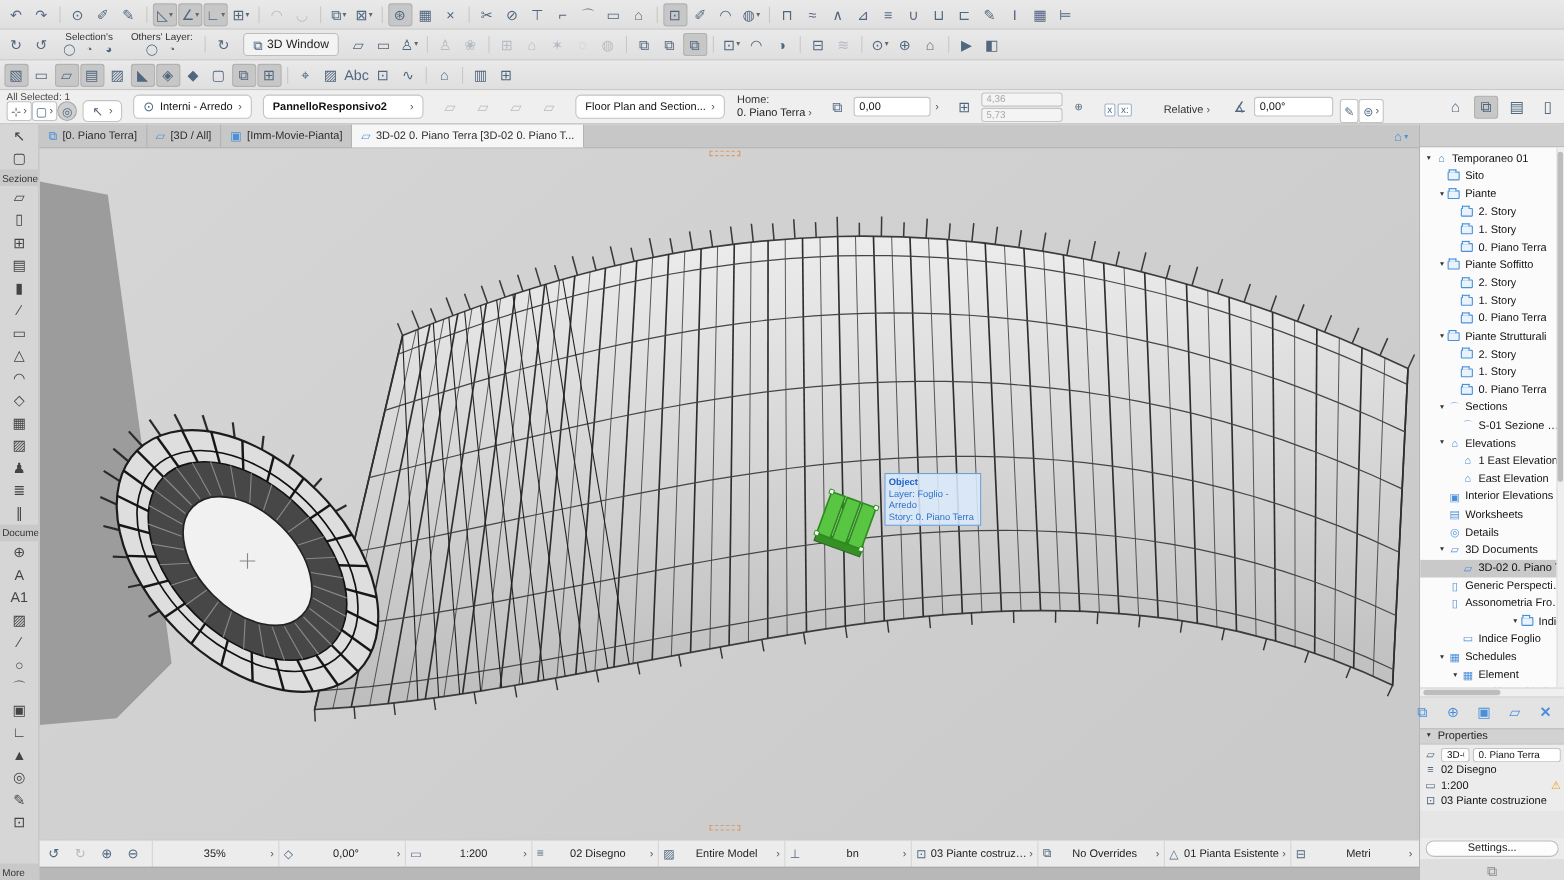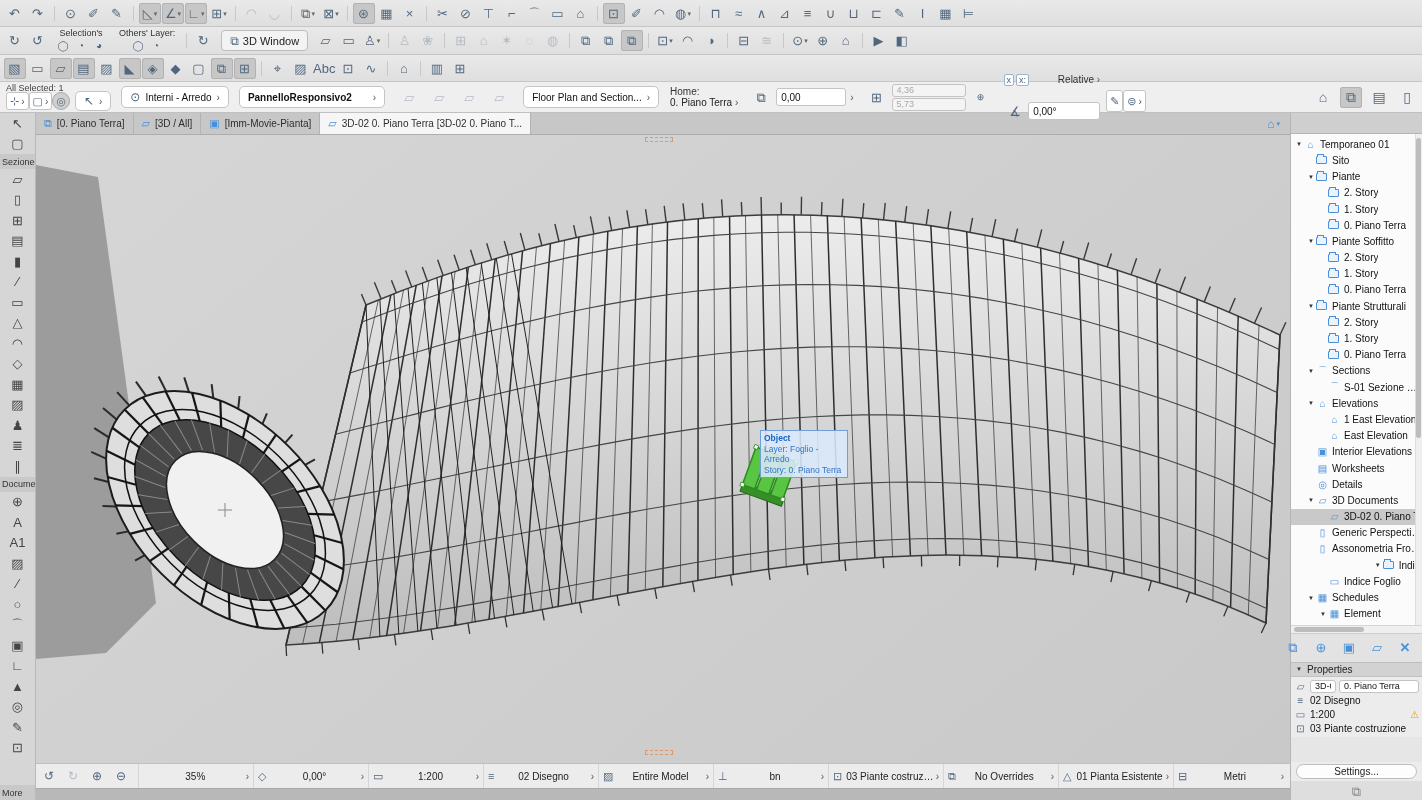--- a/index.html
+++ b/index.html
@@ -65,21 +65,21 @@
   #tabbar{height:22px;background:#c7c7c7;display:flex;align-items:stretch;border-bottom:1px solid #adadad;}
   .tab{display:flex;align-items:center;justify-content:center;gap:5px;font-size:10px;color:#2e2e2e;
     border-right:1px solid #b3b3b3;padding:0 8px;white-space:nowrap;overflow:hidden;}
   .tab .tg{color:#4a90d9;font-size:11px}
   .tab.active{background:#f6f6f6;}
   #tab-spacer{flex:1}
   #navchooser{display:flex;align-items:center;gap:2px;padding:0 10px;color:#4a90d9;font-size:12px}
   
   #canvas{position:relative;height:628px;background:linear-gradient(140deg,#d6d6d6,#c9c9c9);overflow:hidden;}
   #art{position:absolute;left:0;top:0;width:1254px;height:628px;}
-  #tooltip{position:absolute;left:724px;top:295px;width:88px;background:rgba(219,233,250,.88);
+  #tooltip{position:absolute;left:768px;top:295px;width:88px;background:rgba(219,233,250,.88);
     border:1px solid #6f9fd8;font-size:8.5px;line-height:10.5px;padding:2px 3px;color:#2f74c9;}
   #tooltip .tt{font-weight:bold;color:#1a63c8}
   .omark{position:absolute;width:28px;height:5px;border:1px dashed #dd9a6b;}
   #omark-top{left:609px;top:2px}
   #omark-bot{left:609px;top:615px}
   
   #statusbar{height:25px;background:#ececec;border-top:1px solid #bfbfbf;display:flex;
     align-items:center;font-size:10px;color:#222;padding:0 2px;}
   #sb-icons{display:flex;gap:2px;margin-right:6px}
   #sb-icons .tbi{font-size:12px}
@@ -570,21 +570,21 @@
         <span class="tg">⊞</span>
       </span>
     <span class="coordcol">
       <input class="fld gray" value="4,36" style="">
       <input class="fld gray" value="5,73" style="">
     </span>
     <span class="tbi" style="font-size:9px">
         <span class="tg">⊕</span>
       </span>
   </div>
-  <div class="grp" style="flex-direction:column;align-items:flex-end;gap:16px">
+  <div class="grp" style="align-items:flex-end;gap:16px">
     <span><span class="xbox">x</span><span class="xbox">x:</span>
       <span class="glab2" style="margin-left:24px"><span>Relative</span> <span class="chev">›</span></span></span>
     <span style="display:flex;align-items:center;gap:2px">
       <span class="tbi" style="height:14px">
           <span class="tg">∡</span>
         </span>
       <input class="fld" style="width: 72px;" value="0,00°">
     </span>
   </div>
   <span class="mini" style="height:22px">

